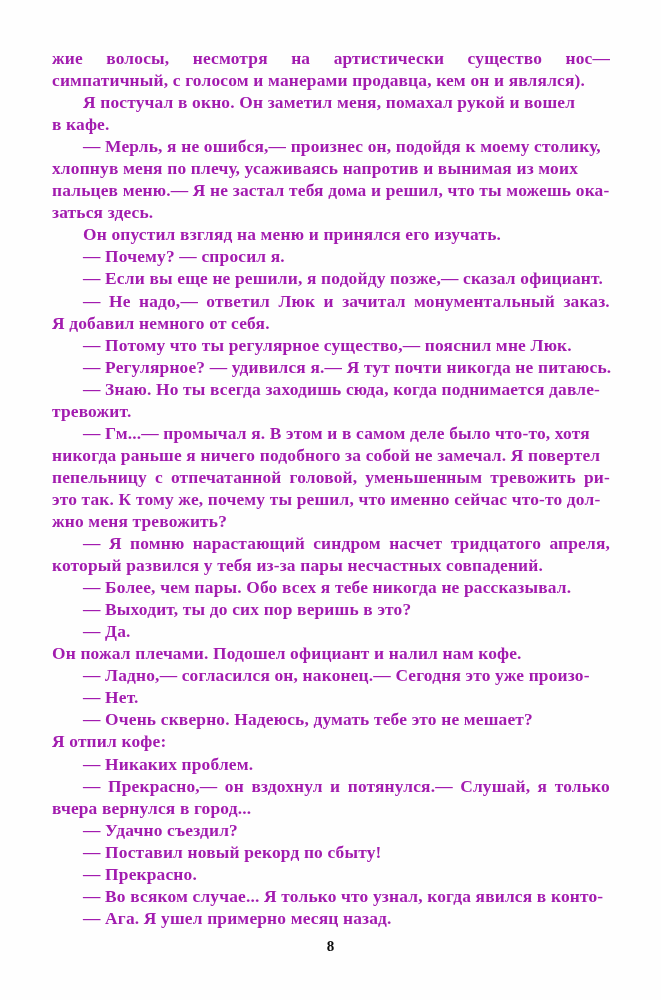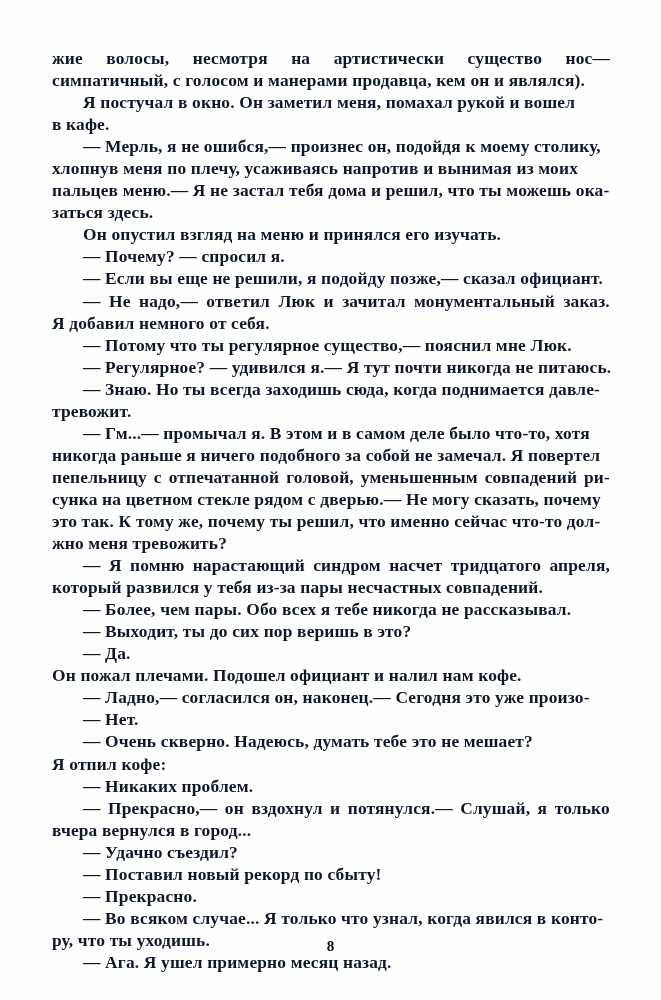--- a/index.html
+++ b/index.html
@@ -22,21 +22,21 @@
     width: 558px;
   }
   
   .ln {
     display: block;
     height: 22.05px;
     line-height: 22.05px;
     white-space: nowrap;
     font-size: 17.4px;
     font-weight: 700;
-    color: #0f172a;
+    color: #a21caf;
     letter-spacing: 0.01em;
   }
   
   .ln.j {
     display: flex;
     justify-content: space-between;
     white-space: normal;
   }
   .ln.j > span { display: inline-block; }
   
@@ -96,24 +96,23 @@
       <div class="ln ind">— Знаю. Но ты всегда заходишь сюда, когда поднимается давле-</div>
       <div class="ln">тревожит.</div>
       <div class="ln ind">— Гм...— промычал я. В этом и в самом деле было что-то, хотя</div>
       <div class="ln">никогда раньше я ничего подобного за собой не замечал. Я повертел</div>
       <div class="ln j">
         <span>пепельницу</span>
         <span>с</span>
         <span>отпечатанной</span>
         <span>головой,</span>
         <span>уменьшенным</span>
-        <span>совпадений</span>
+        <span>тревожить</span>
         <span>ри-</span>
       </div>
-      <div class="ln">сунка на цветном стекле рядом с дверью.— Не могу сказать, почему</div>
       <div class="ln">это так. К тому же, почему ты решил, что именно сейчас что-то дол-</div>
       <div class="ln">жно меня тревожить?</div>
       <div class="ln j ind">
         <span>—</span>
         <span>Я</span>
         <span>помню</span>
         <span>нарастающий</span>
         <span>синдром</span>
         <span>насчет</span>
         <span>тридцатого</span>
@@ -138,19 +137,18 @@
         <span>потянулся.—</span>
         <span>Слушай,</span>
         <span>я</span>
         <span>только</span>
       </div>
       <div class="ln">вчера вернулся в город...</div>
       <div class="ln ind">— Удачно съездил?</div>
       <div class="ln ind">— Поставил новый рекорд по сбыту!</div>
       <div class="ln ind">— Прекрасно.</div>
       <div class="ln ind">— Во всяком случае... Я только что узнал, когда явился в конто-</div>
-      <div class="ln">ру, что ты уходишь.</div>
       <div class="ln ind">— Ага. Я ушел примерно месяц назад.</div>
     </div>
 
   <div class="page-number">8</div>
 
 </div>
 
 </body></html>

